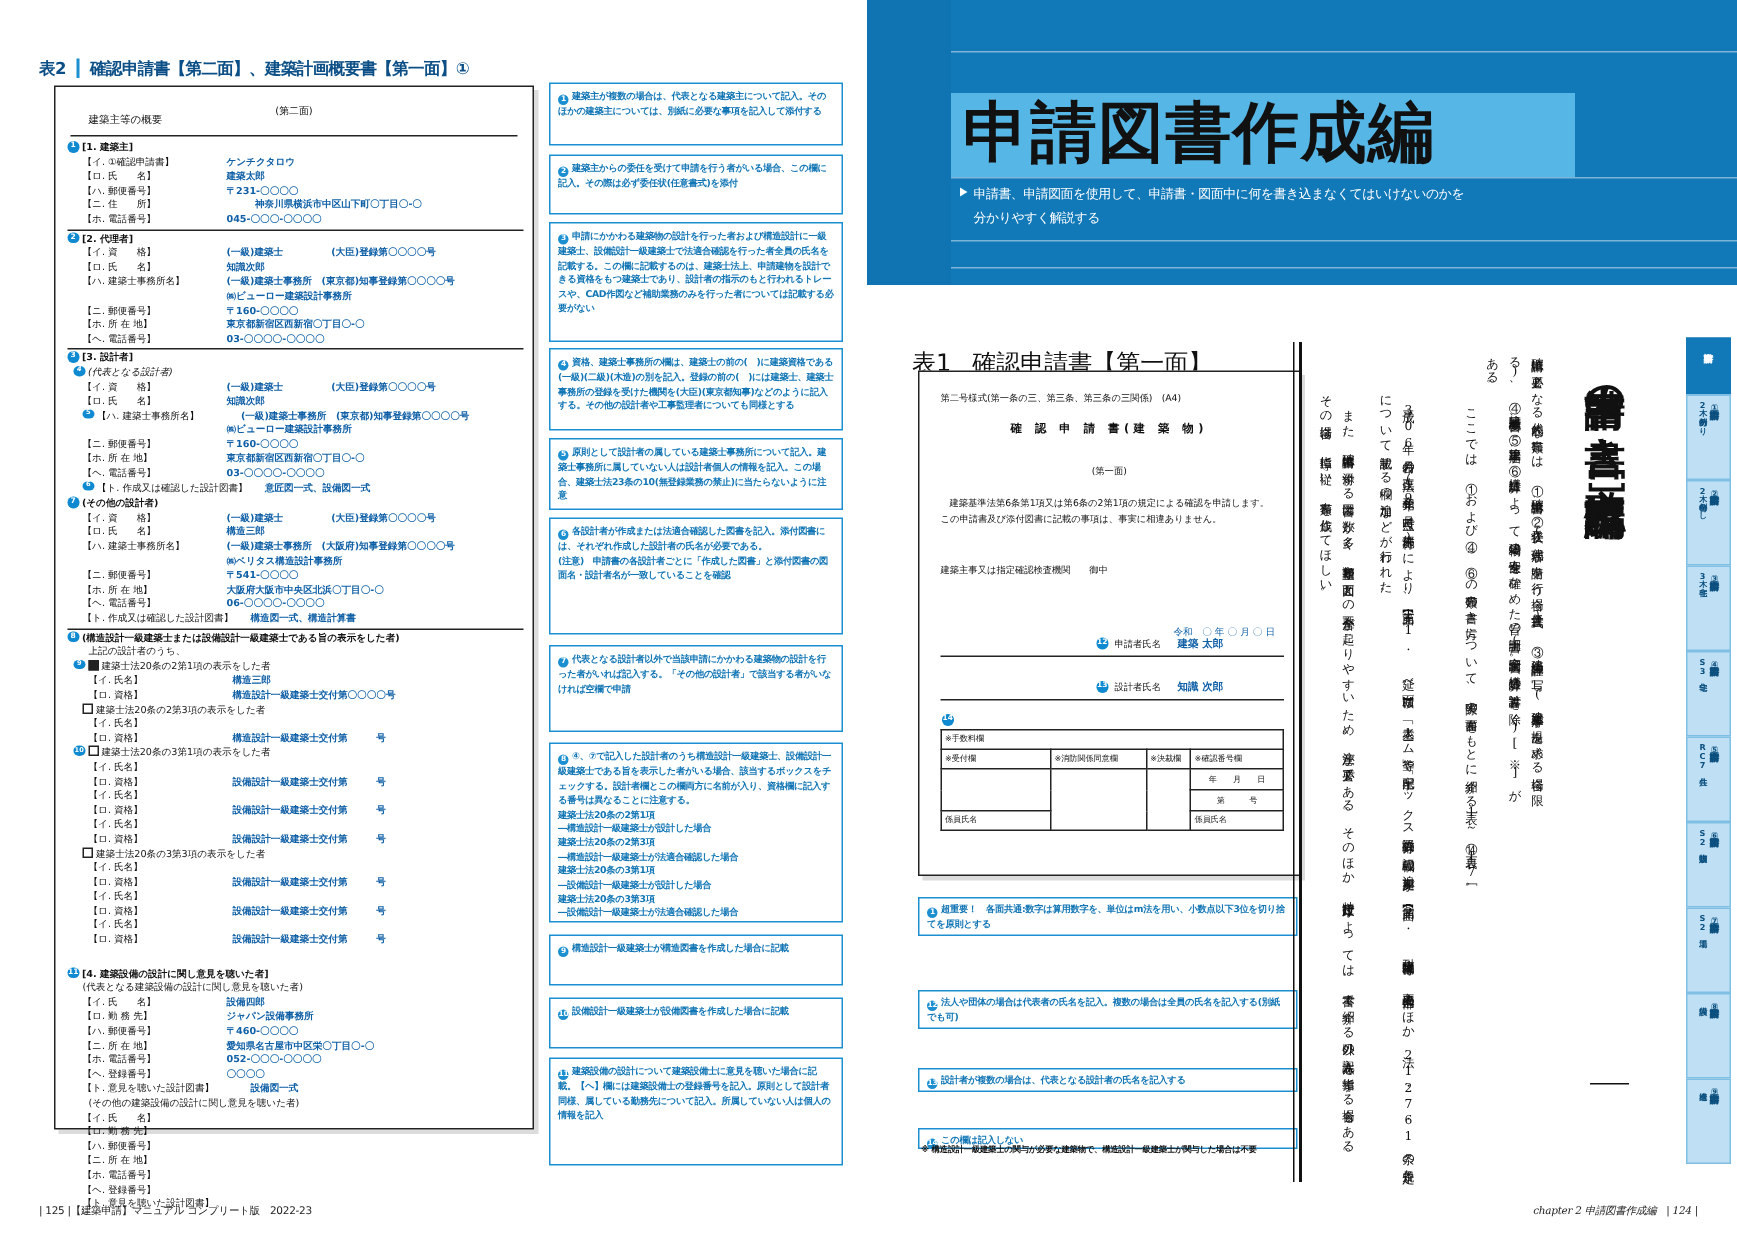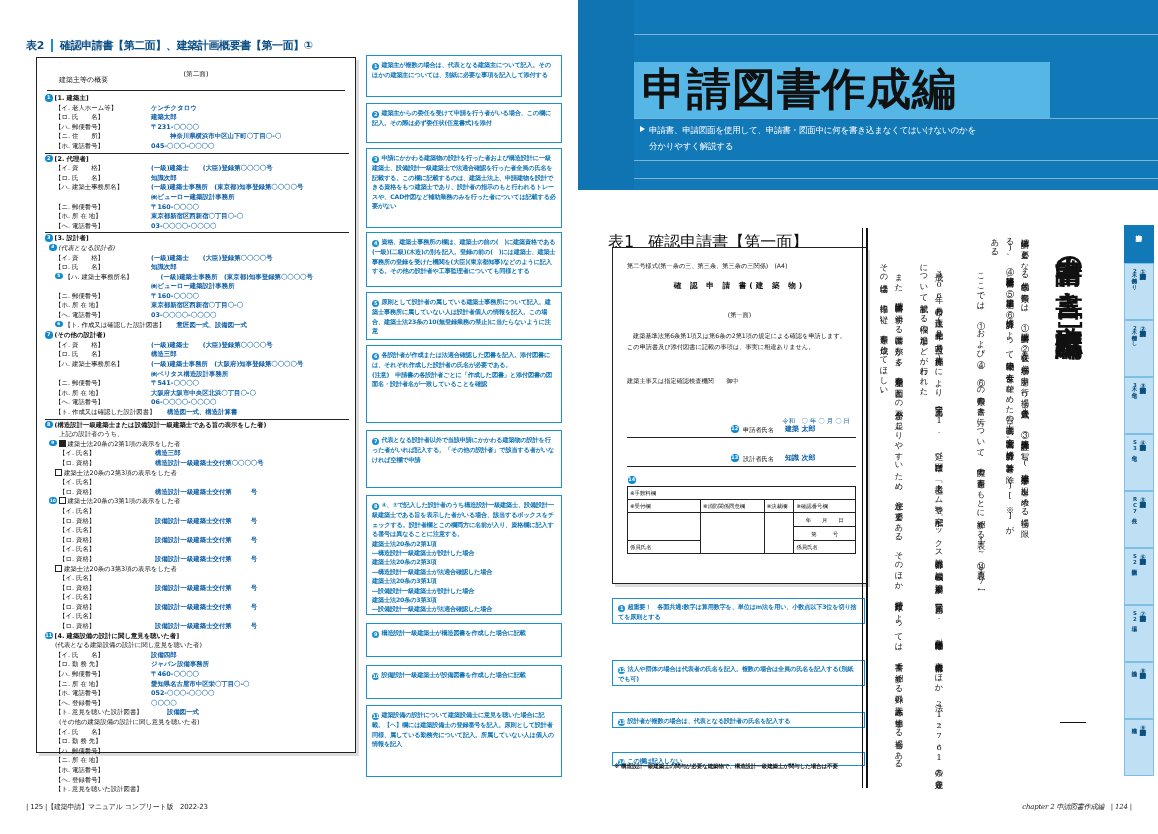--- a/index.html
+++ b/index.html
@@ -19,21 +19,21 @@
   .formbox{
     position:absolute;left:36px;top:57px;width:318px;height:694px;
     border:1px solid #222;background:#fff;box-shadow:3px 3px 0 #dcdcdc;
   }
   .form-inner{position:relative;width:100%;height:100%;font-size:6.4px;line-height:9.6px;}
   .fm-sub{position:absolute;left:0;right:0;top:10px;text-align:center;font-size:6.6px;}
   .hr-full{position:absolute;left:10px;right:10px;height:0;border-top:1px solid #222;}
   .row{display:flex;align-items:flex-start;white-space:nowrap;}
   .lbl{width:96px;flex:0 0 96px;}
   .val{color:#0f5fa6;font-weight:bold;}
-  .val2{color:#0f5fa6;font-weight:bold;margin-left:14px;}
+  .val2{color:#0f5fa6;font-weight:bold;margin-left:32px;}
   .bullet{
     display:inline-flex;align-items:center;justify-content:center;
     width:7.6px;height:7.6px;border-radius:50%;background:#0f8ad0;color:#fff;
     font-size:5px;font-weight:bold;line-height:7.6px;margin-right:2px;
     vertical-align:middle;flex:0 0 7.6px;
   }
   .bullet.sm{width:6.6px;height:6.6px;font-size:4.4px;}
   .chk{display:inline-block;width:5px;height:5px;border:1px solid #222;margin-right:2px;vertical-align:-1px;}
   .chk.on{background:#222;}
   .ttl-hd{font-weight:bold;}
@@ -141,21 +141,21 @@
         <div style="position: absolute; left: 22px; top: 18px; font-size: 7px;">建築主等の概要</div>
         <div class="fm-sub" style="top: 12px;">(第二面)</div>
         <div class="hr-full" style="top: 32px;"></div>
         <div style="position: absolute; left: 8px; right: 6px; top: 36px;">
           <div style="margin-top: 0px;">
             <div class="row ttl-hd">
               <span class="bullet">1</span>
               <span>[1. 建築主]</span>
             </div>
             <div class="row" style="padding-left: 10px;">
-              <span class="lbl">【イ. 老人ホーム等】</span>
+              <span class="lbl">【イ. ①確認申請書】</span>
               <span class="val">ケンチクタロウ</span>
             </div>
             <div class="row" style="padding-left: 10px;">
               <span class="lbl">【ロ. 氏　　名】</span>
               <span class="val">建築太郎</span>
             </div>
             <div class="row" style="padding-left: 10px;">
               <span class="lbl">【ハ. 郵便番号】</span>
               <span class="val">〒231-〇〇〇〇</span>
             </div>
@@ -380,21 +380,21 @@
               <div class="row" style="padding-left: 14px;">
                 <span class="lbl">【イ. 氏名】</span>
                 <span class="val"></span>
               </div>
               <div class="row" style="padding-left: 14px;">
                 <span class="lbl">【ロ. 資格】</span>
                 <span class="val">設備設計一級建築士交付第　　　号</span>
               </div>
             </div>
           </div>
-          <div style="margin-top: 0;">
+          <div style="margin-top: 13px;">
             <div class="row ttl-hd">
               <span class="bullet">11</span>
               <span>[4. 建築設備の設計に関し意見を聴いた者]</span>
             </div>
             <div class="row" style="padding-left: 10px;">
               <span>(代表となる建築設備の設計に関し意見を聴いた者)</span>
             </div>
             <div class="row" style="padding-left: 10px;">
               <span class="lbl">【イ. 氏　　名】</span>
               <span class="val">設備四郎</span>

